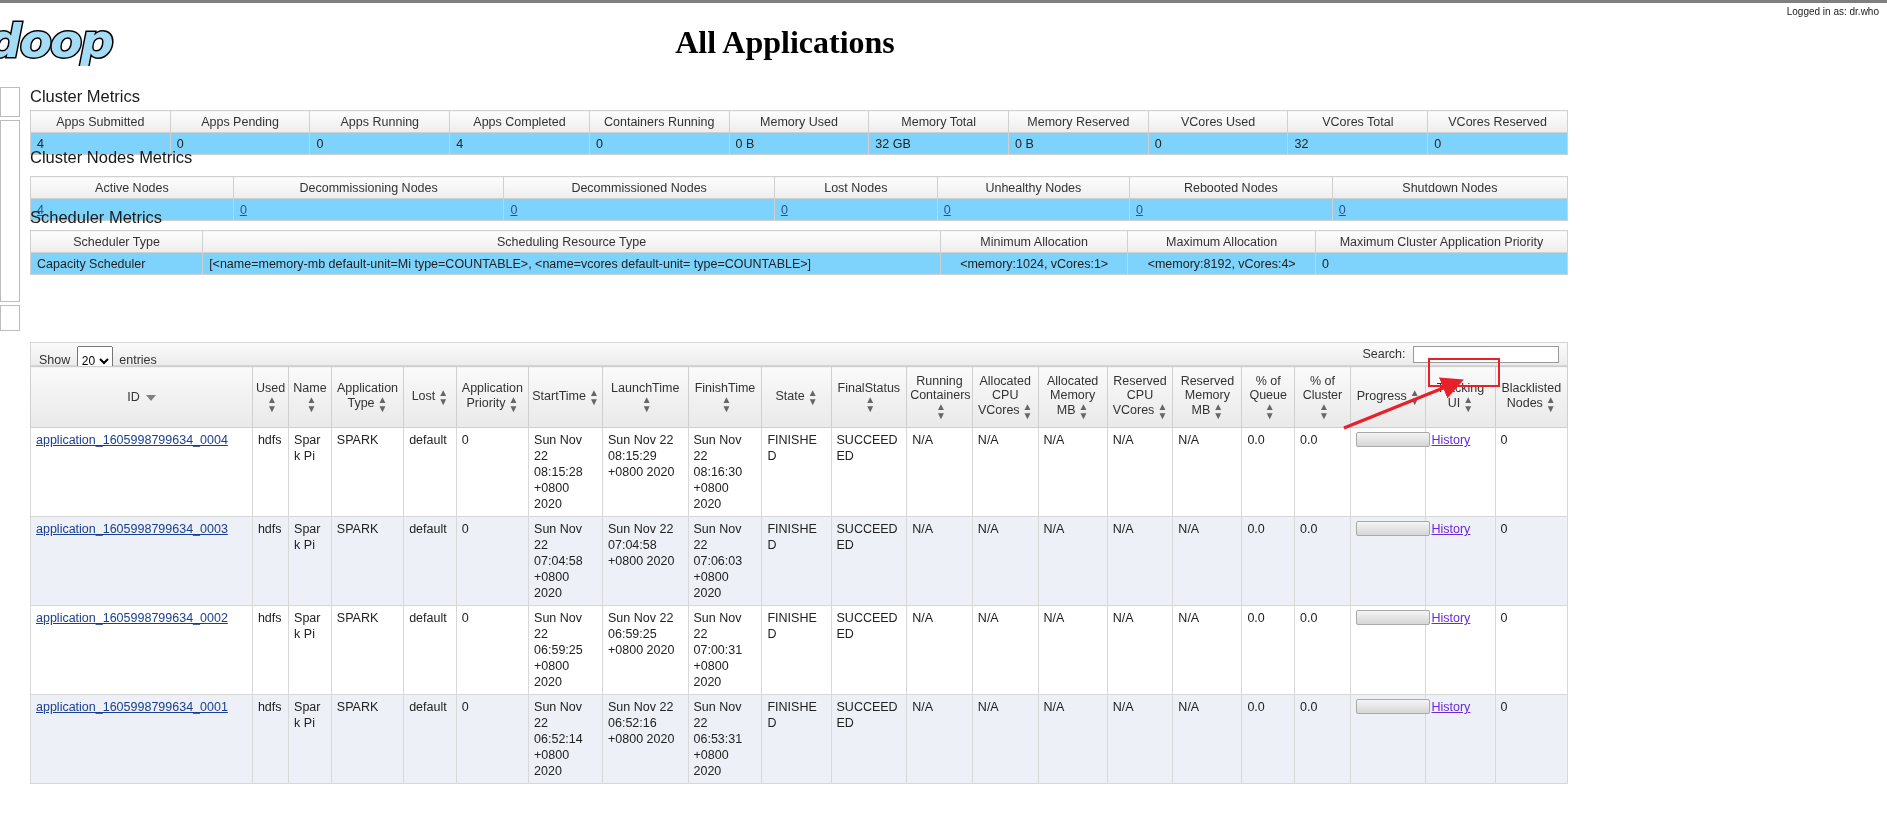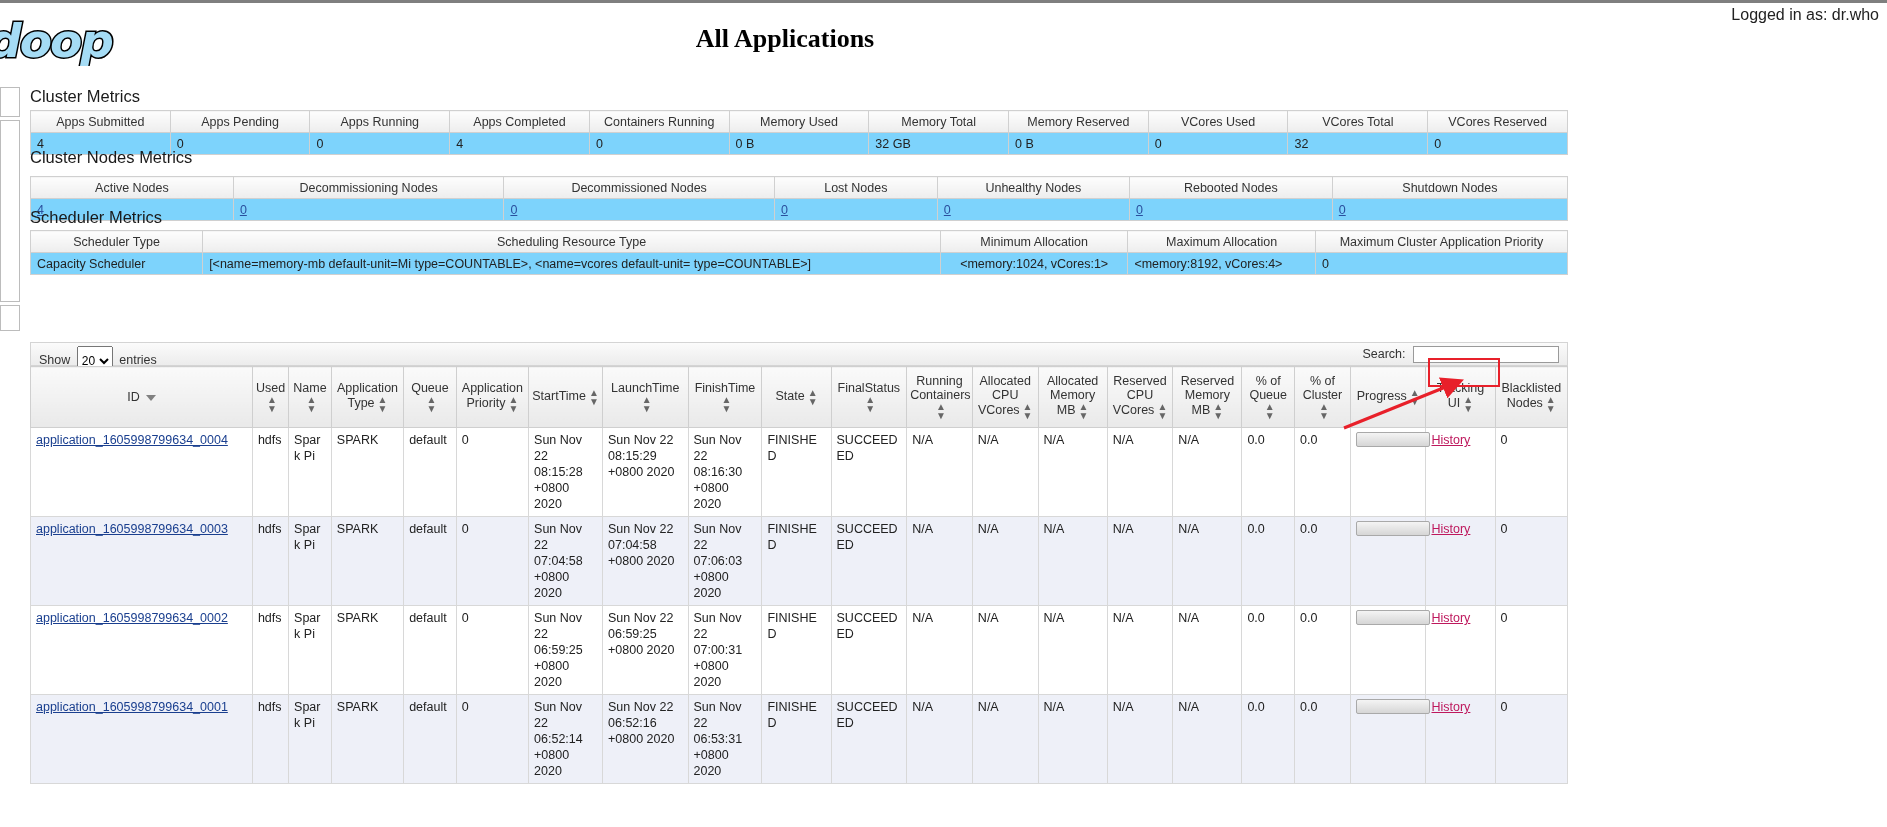--- a/index.html
+++ b/index.html
@@ -11,21 +11,21 @@
   }
   body { position: relative; }
 
   
   .topline {
     position: absolute; top: 0; left: 0; width: 1887px; height: 3px;
     background: #7f7f7f;
   }
   .loggedin {
     position: absolute; top: 6px; right: 8px;
-    font-size: 16px; color: #222;
+    font-size: 10px; color: #222;
   }
 
   
   .logo-wrap {
     position: absolute; left: -12px; top: 16px;
     width: 130px; height: 50px; overflow: hidden;
   }
   .logo-text {
     font-family: "DejaVu Sans", sans-serif;
     font-weight: bold; font-style: italic;
@@ -34,21 +34,21 @@
     -webkit-text-stroke: 3px #000;
     paint-order: stroke fill;
     white-space: nowrap;
     line-height: 50px;
   }
 
   
   .page-title {
     position: absolute; left: 0; top: 24px; width: 1570px;
     text-align: center;
-    font-size: 26px; font-weight: bold; color: #000;
+    font-size: 32px; font-weight: bold; color: #000;
     font-family: "Liberation Serif", serif;
   }
 
   
   .rail {
     position: absolute; left: 0; width: 18px;
     border: 1px solid #bcbcbc; background: #fff;
   }
   .rail.r1 { top: 87px;  height: 28px; }
   .rail.r2 { top: 120px; height: 180px; }
@@ -157,21 +157,21 @@
     color: #222;
     line-height: 16px;
     word-wrap: break-word;
   }
   table.apps tr.odd  td { background: #ffffff; }
   table.apps tr.even td { background: #eef0f8; }
   table.apps td a.applink {
     color: #1a3f8f; text-decoration: underline; cursor: pointer;
   }
   table.apps td a.hist {
-    color: #be185d; text-decoration: underline; cursor: pointer;
+    color: #6d28d9; text-decoration: underline; cursor: pointer;
   }
   .progbar {
     width: 72px; height: 13px;
     border: 1px solid #a9a9a9;
     background: linear-gradient(to bottom, #f4f4f4 0%, #d6d6d6 100%);
     border-radius: 2px;
     display: inline-block;
   }
 
   
@@ -295,21 +295,21 @@
     <th>Minimum Allocation</th>
     <th>Maximum Allocation</th>
     <th>Maximum Cluster Application Priority</th>
   </tr>
     </thead>
   <tbody>
       <tr>
     <td>Capacity Scheduler</td>
     <td>[&lt;name=memory-mb default-unit=Mi type=COUNTABLE&gt;, &lt;name=vcores default-unit= type=COUNTABLE&gt;]</td>
     <td style="text-align:center">&lt;memory:1024, vCores:1&gt;</td>
-    <td style="text-align:left">&lt;memory:8192, vCores:4&gt;</td>
+    <td style="text-align:center">&lt;memory:8192, vCores:4&gt;</td>
     <td>0</td>
   </tr>
     </tbody>
 </table>
 
 <div class="dt-top">
   <div class="dt-left">
     <span>Show</span>
     <select>
       <option>20</option>
@@ -345,21 +345,21 @@
       <col style="width:4.6%">
       <col style="width:4.2%">
     <col style="width:4.4%">
   </colgroup>
   <thead>
       <tr>
     <th class="sorted-desc"><span>ID</span><span class="caret"></span></th>
     <th><span>Used</span><span class="sortarrow"><i>▲</i><i>▼</i></span></th>
     <th><span>Name</span><span class="sortarrow"><i>▲</i><i>▼</i></span></th>
     <th><span>Application Type</span><span class="sortarrow"><i>▲</i><i>▼</i></span></th>
-    <th><span>Queue</span><span class="sortarrow"><i>▲</i><i>▼</i></span></th>
+    <th><span>Lost</span><span class="sortarrow"><i>▲</i><i>▼</i></span></th>
     <th><span>Application Priority</span><span class="sortarrow"><i>▲</i><i>▼</i></span></th>
     <th><span>StartTime</span><span class="sortarrow"><i>▲</i><i>▼</i></span></th>
     <th><span>LaunchTime</span><span class="sortarrow"><i>▲</i><i>▼</i></span></th>
     <th><span>FinishTime</span><span class="sortarrow"><i>▲</i><i>▼</i></span></th>
     <th><span>State</span><span class="sortarrow"><i>▲</i><i>▼</i></span></th>
     <th><span>FinalStatus</span><span class="sortarrow"><i>▲</i><i>▼</i></span></th>
     <th><span>Running Containers</span><span class="sortarrow"><i>▲</i><i>▼</i></span></th>
     <th><span>Allocated CPU VCores</span><span class="sortarrow"><i>▲</i><i>▼</i></span></th>
     <th><span>Allocated Memory MB</span><span class="sortarrow"><i>▲</i><i>▼</i></span></th>
     <th><span>Reserved CPU VCores</span><span class="sortarrow"><i>▲</i><i>▼</i></span></th>

